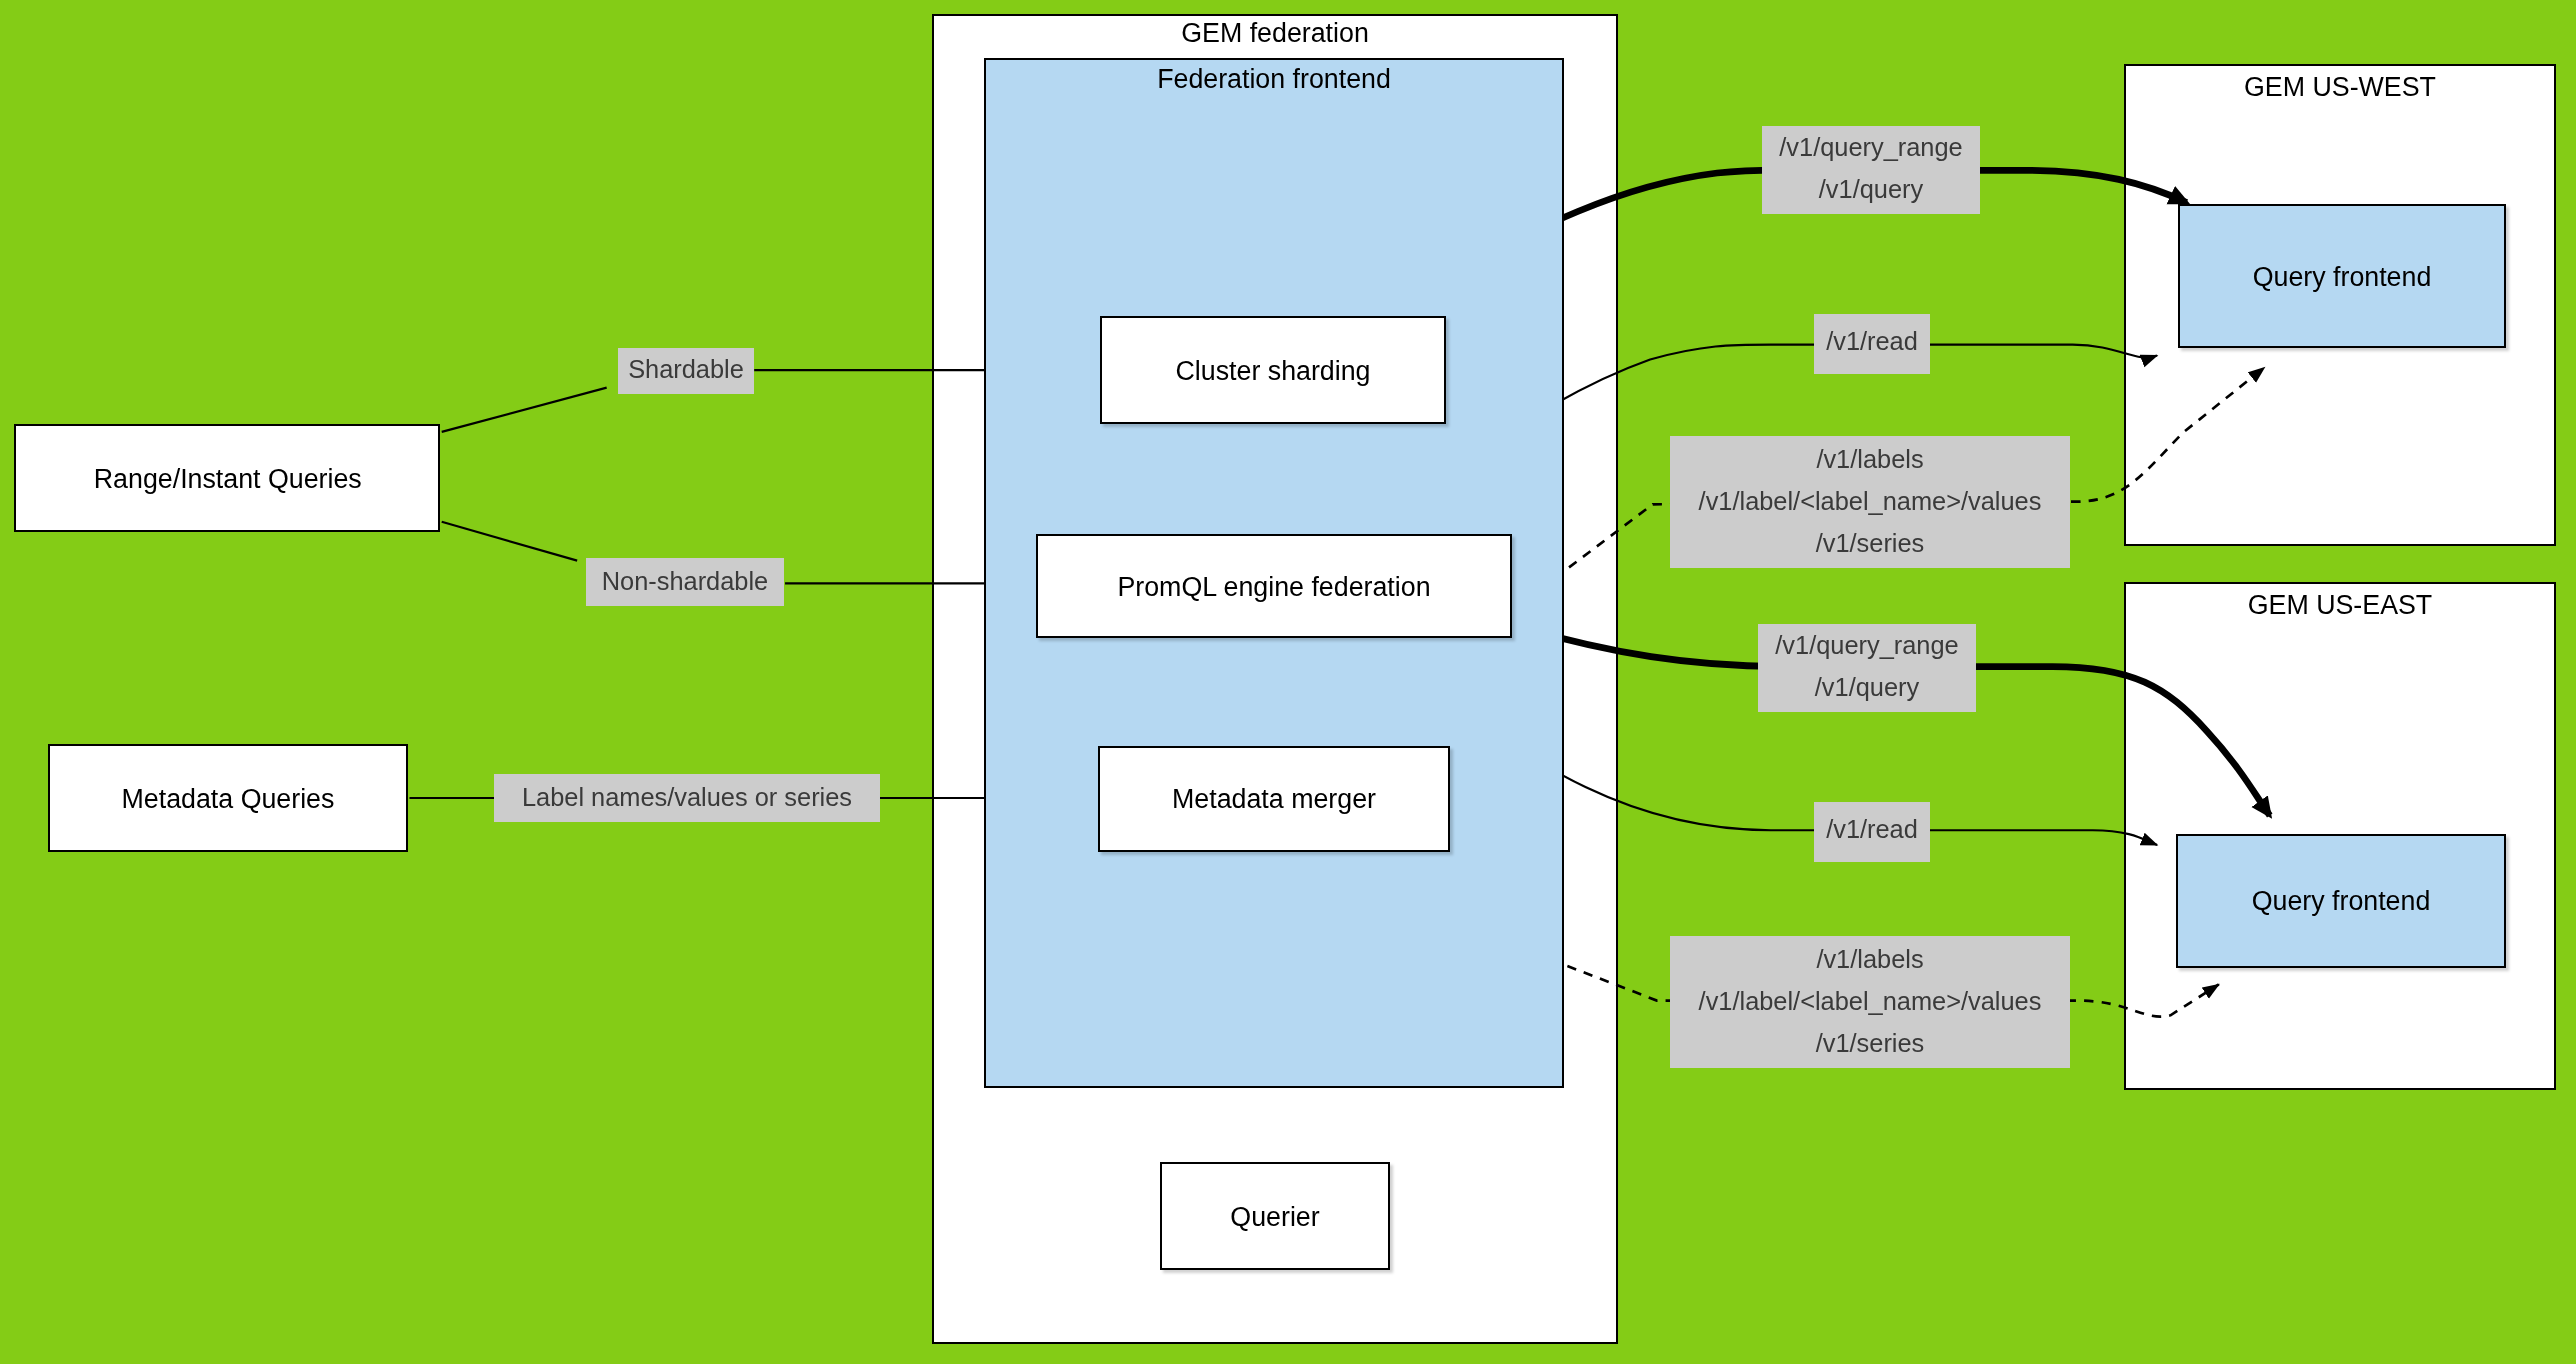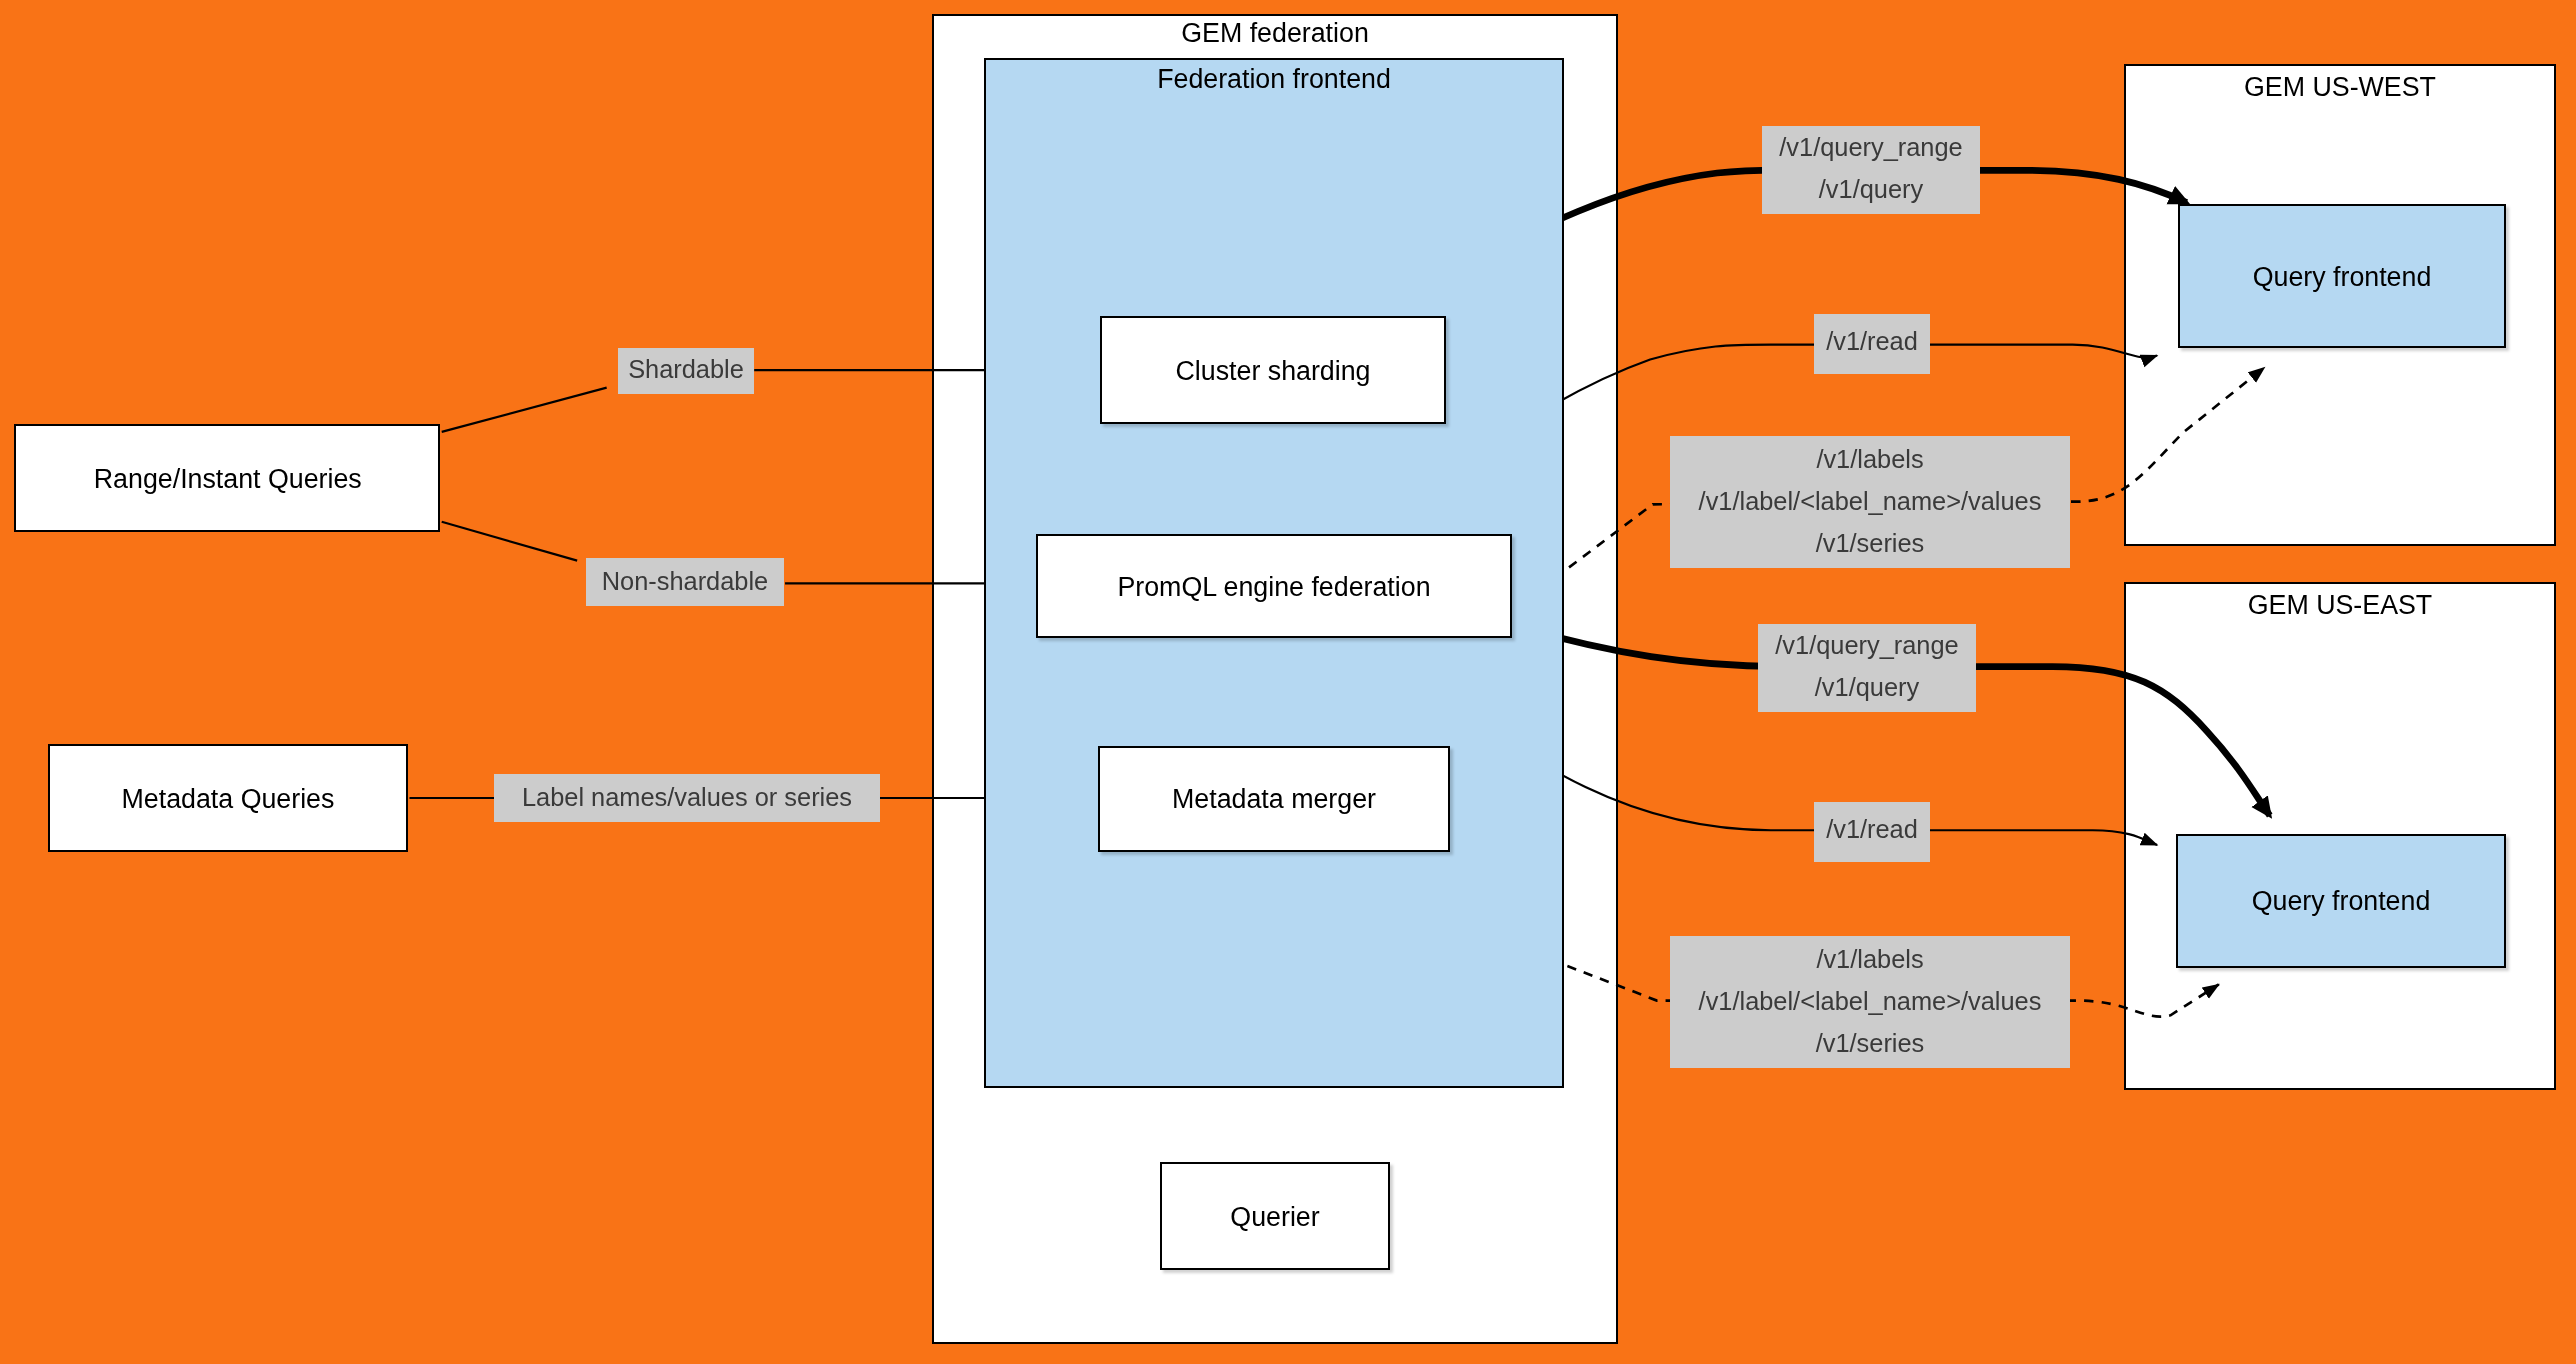--- a/index.html
+++ b/index.html
@@ -1,16 +1,16 @@
 <!DOCTYPE html>
 <html style="font-size:10.7px"><head>
 <meta charset="utf-8">
 <style>
   html,body{margin:0;padding:0;background:#ffffff;}
-  .viewport{width:2576px;height:1364px;overflow:hidden;background:#f97316;}
+  .viewport{width:2576px;height:1364px;overflow:hidden;background:#84cc16;}
   .canvas{position:relative;width:1288px;height:682px;transform:scale(2);transform-origin:0 0;
           font-family:"Liberation Sans", sans-serif;color:#000;}
   svg.wires{position:absolute;left:0;top:0;width:1288px;height:682px;z-index:1;}
   .node{position:absolute;box-sizing:border-box;background:#ffffff;border:1px solid #000;
         display:flex;align-items:center;justify-content:center;text-align:center;
         font-size:13.4px;z-index:2;box-shadow:1.3px 1.3px 1.3px rgba(0,0,0,0.18);}
   .node.blue{background:#b5d8f2;}
   .container-box{position:absolute;box-sizing:border-box;border:1.3px solid #000;background:#ffffff;z-index:0;}
   .container-box.blue{background:#b5d8f2;border-width:1px;z-index:1;}
   .container-title{position:absolute;text-align:center;font-size:13.4px;z-index:2;}

